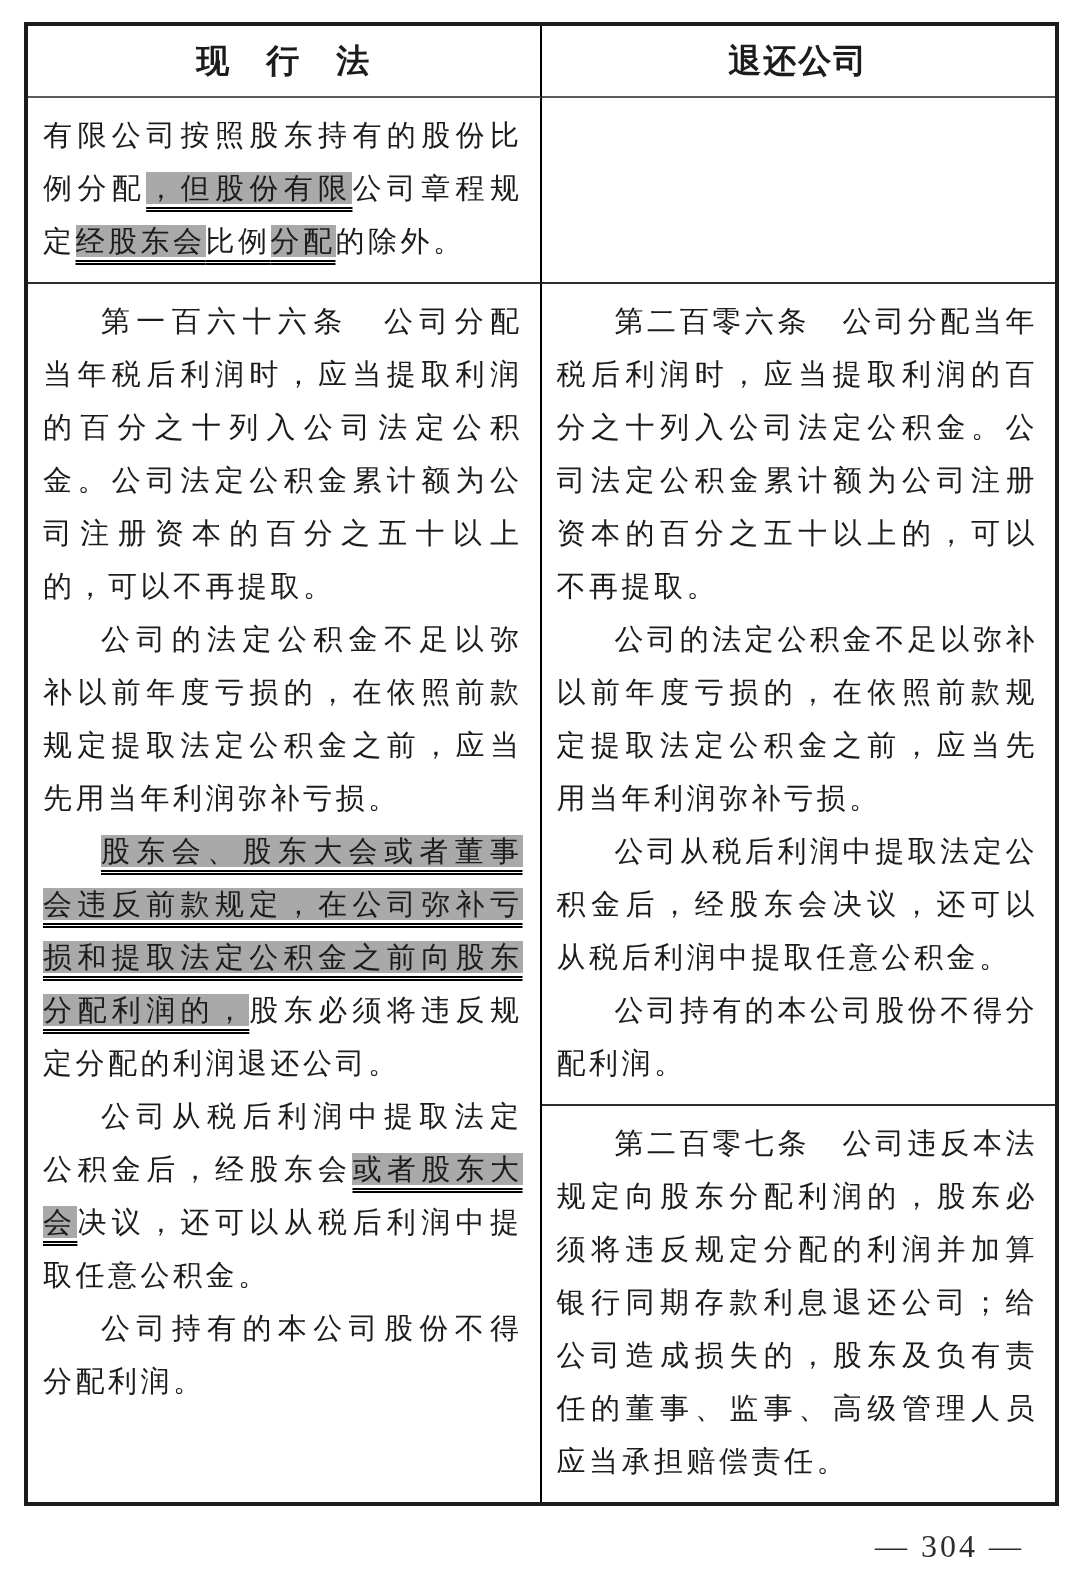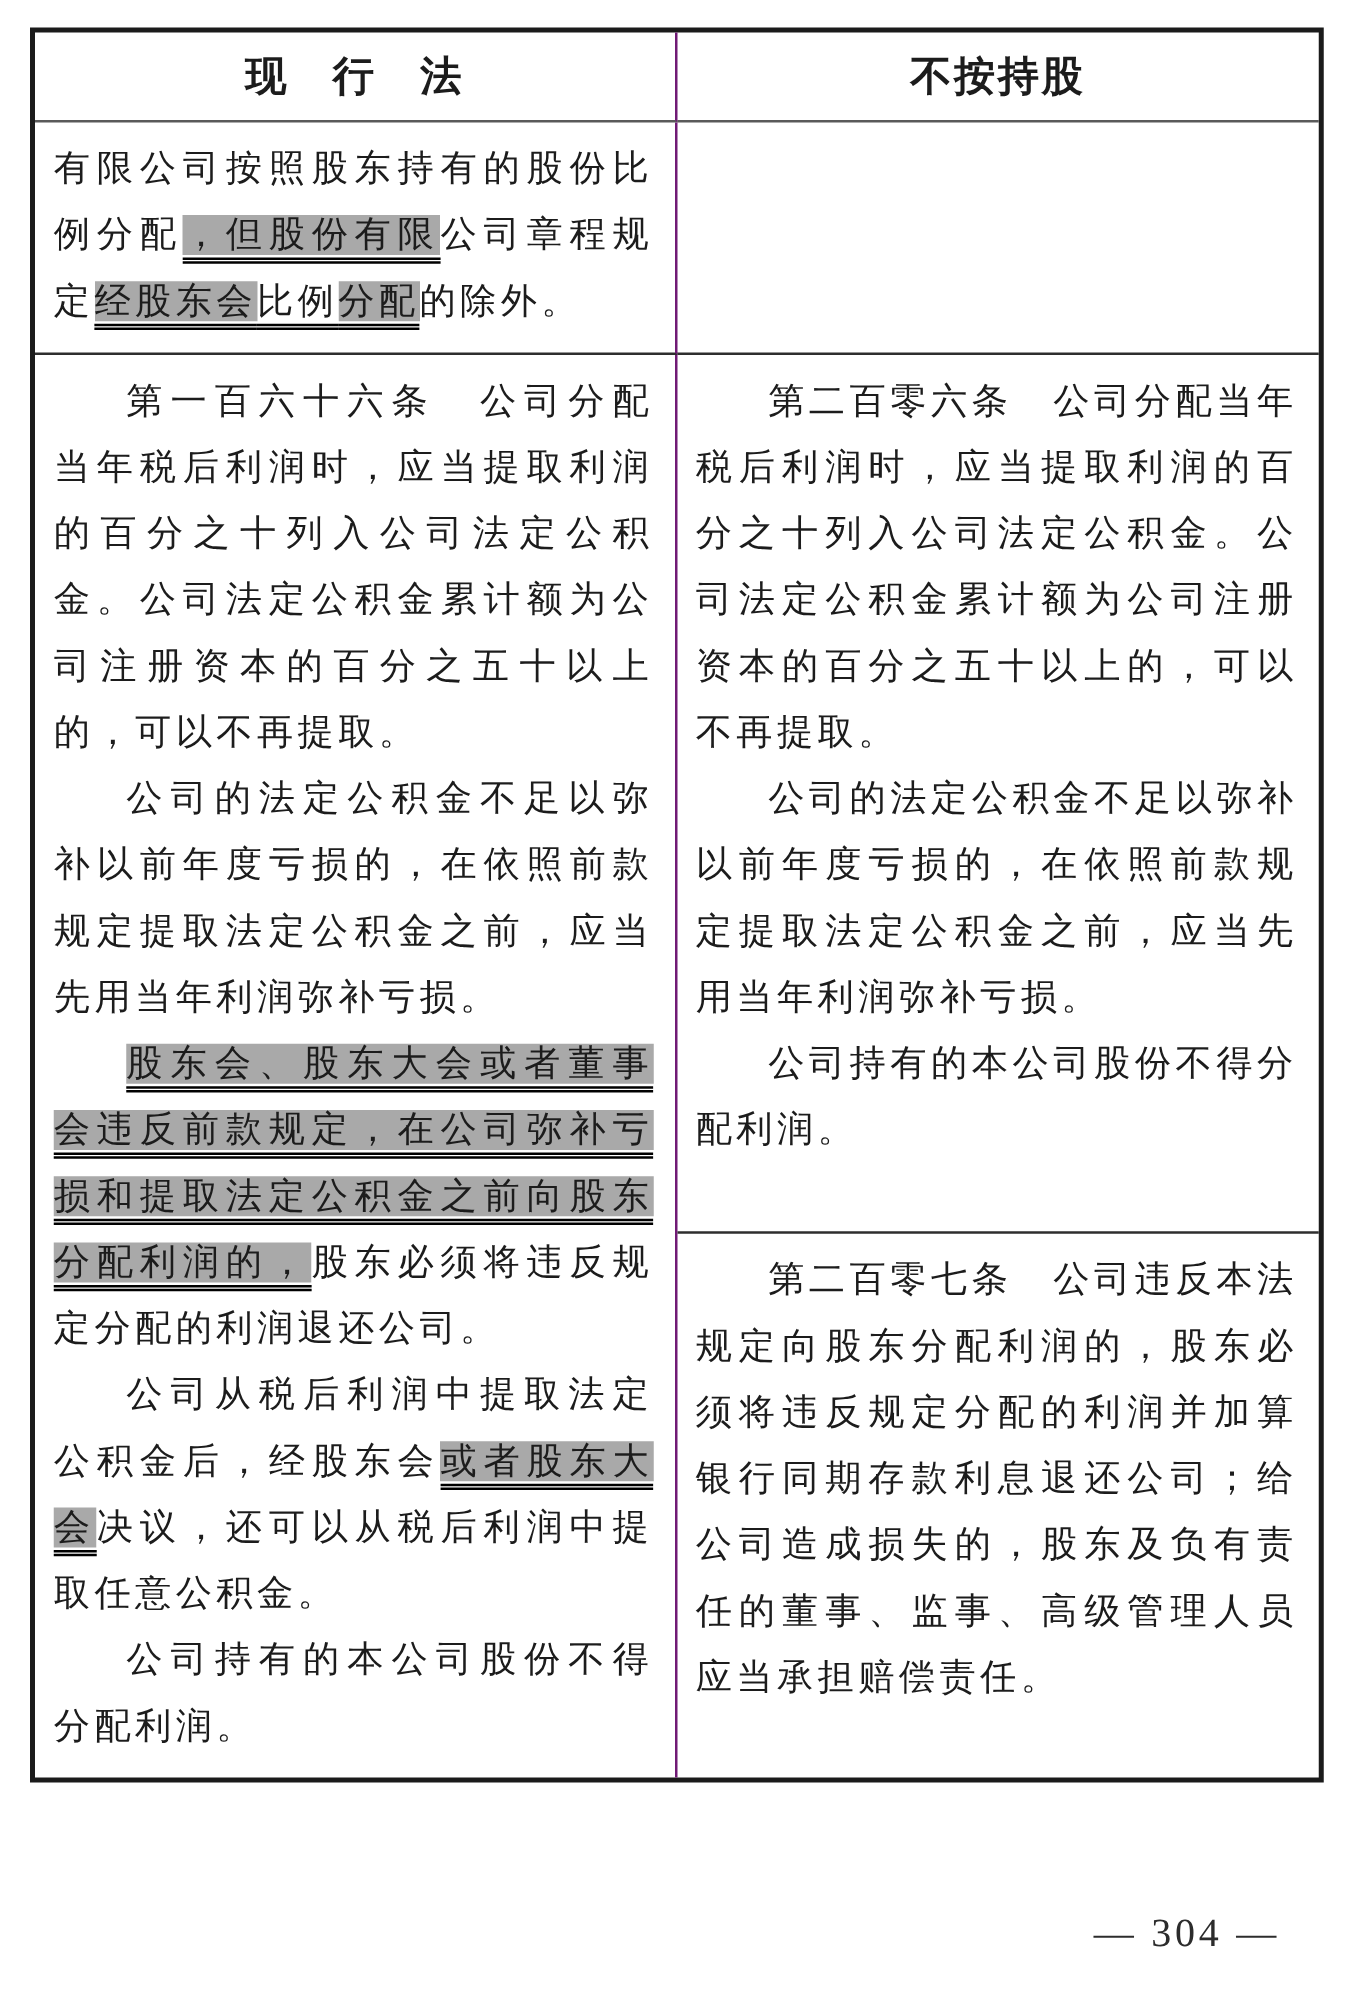--- a/index.html
+++ b/index.html
@@ -22,21 +22,21 @@
 
   .th {
     display:flex; align-items:center; justify-content:center;
     font-family:"Liberation Sans", sans-serif;
     font-weight:bold;
     font-size:33px;
     padding:13px 0 12px 0;
     border-bottom:2px solid #5a5a5a;
     letter-spacing:2px;
   }
-  .bcol { border-right:2px solid #701a75; }
+  .bcol { border-right:2px solid #000000; }
   .brow { border-bottom:2px solid #2e2e2e; }
 
   .cell {
     font-size:29px;
     line-height:53px;
     letter-spacing:3.5px;
     text-align:justify;
     padding:11px 17px 14px 15px;
   }
   .cell-cont-left  { grid-column:1; grid-row:2; }
@@ -72,39 +72,40 @@
 </style>
 </head>
 <body>
 
 <div class="page">
 
   <div class="law-table">
 
     <div class="th bcol">现　行　法</div>
 
-    <div class="th">不按持股</div>
+    <div class="th">退还公司</div>
 
     <div class="cell cell-cont-left bcol brow">
         <p class="para"><span>有限公司按照股东持有的股份比例分配</span><span class="seg-h seg-u">，但股份有限</span><span>公司章程规定</span><span class="seg-h seg-u">经股东会</span><span class="seg-u">比例</span><span class="seg-h seg-u">分配</span><span>的除外。</span></p>
       </div>
 
     <div class="cell cell-cont-right brow"></div>
 
     <div class="cell cell-166 bcol">
         <p class="para ind"><span class="seg-b">第一百六十六条</span><span>　公司分配当年税后利润时，应当提取利润的百分之十列入公司法定公积金。公司法定公积金累计额为公司注册资本的百分之五十以上的，可以不再提取。</span></p>
         <p class="para ind"><span>公司的法定公积金不足以弥补以前年度亏损的，在依照前款规定提取法定公积金之前，应当先用当年利润弥补亏损。</span></p>
         <p class="para ind"><span class="seg-h seg-u">股东会、股东大会或者董事会违反前款规定，在公司弥补亏损和提取法定公积金之前向股东分配利润的，</span><span>股东必须将违反规定分配的利润退还公司。</span></p>
         <p class="para ind"><span>公司从税后利润中提取法定公积金后，经股东会</span><span class="seg-h seg-u">或者股东大会</span><span>决议，还可以从税后利润中提取任意公积金。</span></p>
         <p class="para ind"><span>公司持有的本公司股份不得分配利润。</span></p>
       </div>
 
     <div class="cell cell-206 brow">
         <p class="para ind"><span class="seg-b">第二百零六条</span><span>　公司分配当年税后利润时，应当提取利润的百分之十列入公司法定公积金。公司法定公积金累计额为公司注册资本的百分之五十以上的，可以不再提取。</span></p>
         <p class="para ind"><span>公司的法定公积金不足以弥补以前年度亏损的，在依照前款规定提取法定公积金之前，应当先用当年利润弥补亏损。</span></p>
+        <p class="para ind"><span>公司从税后利润中提取法定公积金后，经股东会决议，还可以从税后利润中提取任意公积金。</span></p>
         <p class="para ind"><span>公司持有的本公司股份不得分配利润。</span></p>
       </div>
 
     <div class="cell cell-207">
         <p class="para ind"><span class="seg-b">第二百零七条</span><span>　</span><span class="seg-b">公司</span><span>违反</span><span class="seg-b">本法</span><span>规定向股东分配利润的，股东必须将违反规定分配的利润</span><span class="seg-b">并加算银行同期存款利息</span><span>退还公司；</span><span class="seg-b">给公司造成损失的，股东及负有责任的董事、监事、高级管理人员应当承担赔偿责任。</span></p>
       </div>
 
   </div>
 
   <div class="page-footer">— 304 —</div>

